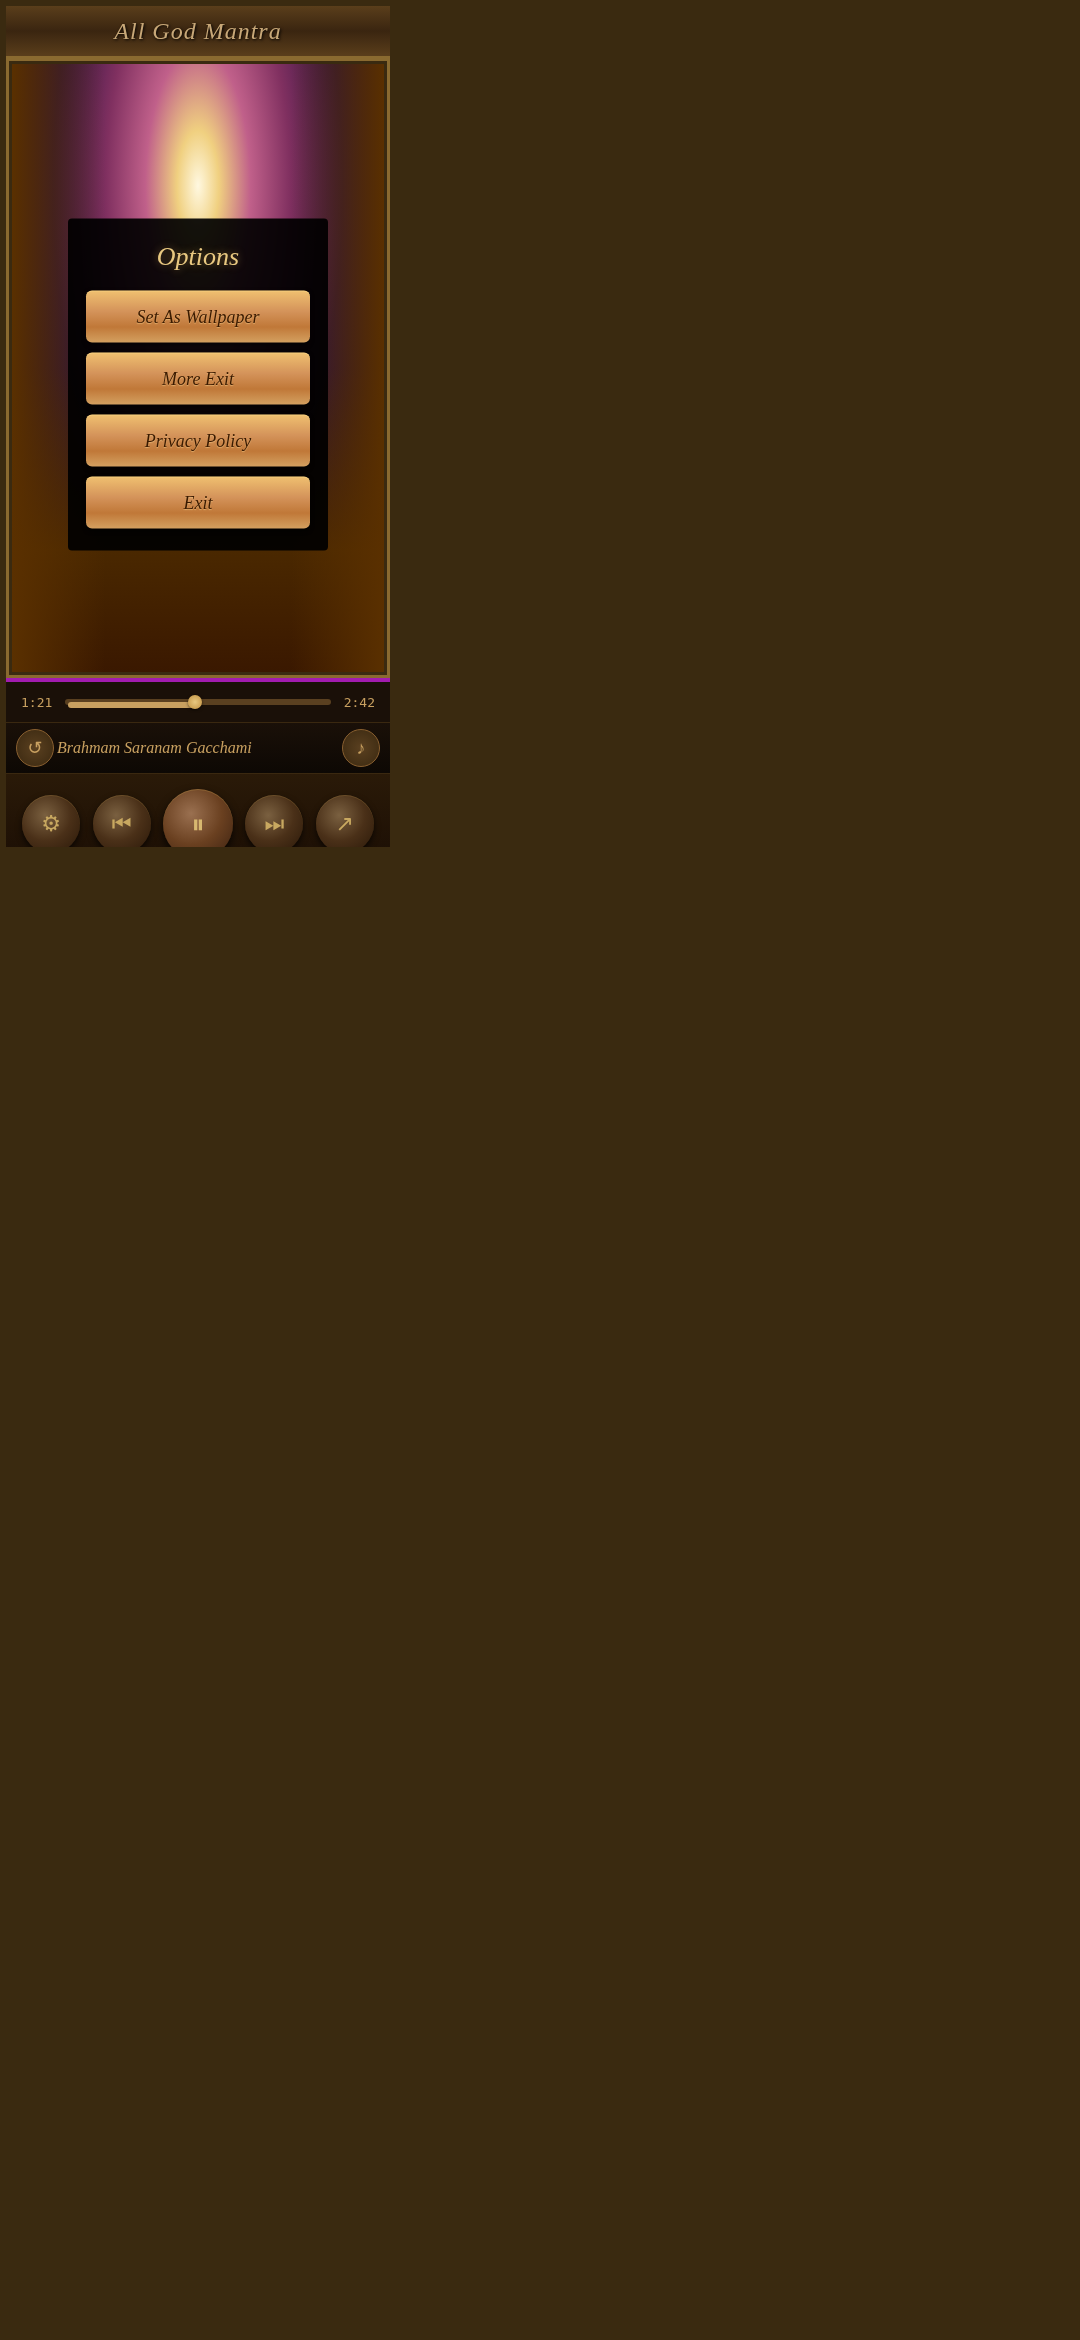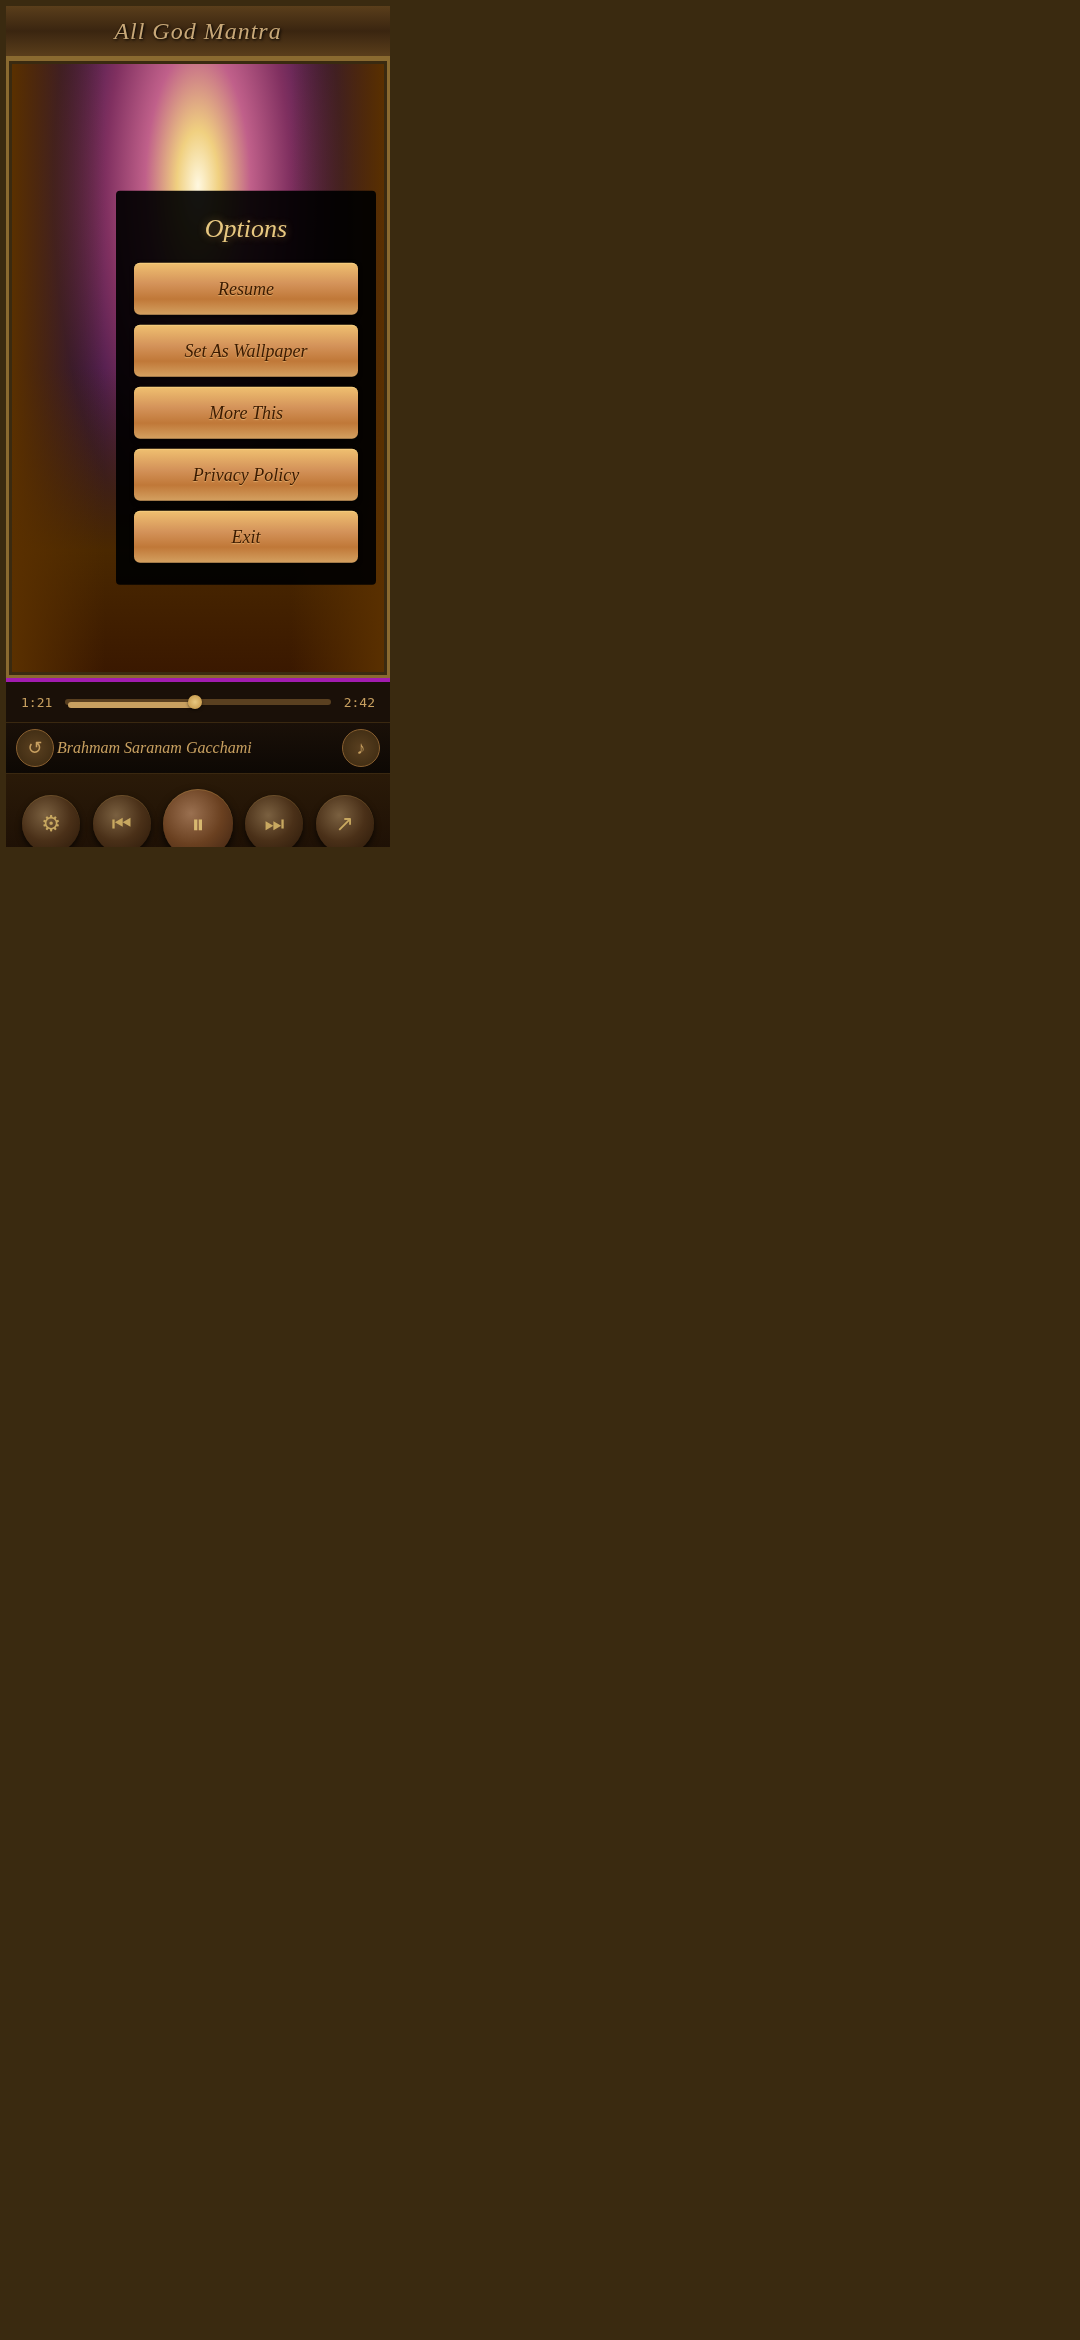--- a/index.html
+++ b/index.html
@@ -70,21 +70,20 @@
       transform: translate(-50%, -45%);
       width: 260px;
       background: rgba(0, 0, 0, 0.92);
       border-radius: 4px;
       padding: 20px 18px 22px;
       display: flex;
       flex-direction: column;
       align-items: center;
       gap: 10px;
       z-index: 10;
-      margin-left: 48px;
     }
 
     .options-title {
       color: #e8c880;
       font-size: 26px;
       font-weight: normal;
       font-style: italic;
       margin-bottom: 6px;
       text-shadow: 0 0 8px rgba(255, 200, 100, 0.4);
     }
@@ -244,23 +243,22 @@
 <div class="header">
   <span class="header-title">All God Mantra</span>
 </div>
 
 <div class="content-area">
   <div class="artwork-bg">
 
     <div class="options-overlay">
       <span class="options-title">Options</span>
 
-      <button class="option-btn">Resume</button>
       <button class="option-btn">Set As Wallpaper</button>
-      <button class="option-btn">More This</button>
+      <button class="option-btn">More Exit</button>
       <button class="option-btn">Privacy Policy</button>
       <button class="option-btn">Exit</button>
     </div>
 
   </div>
 </div>
 
 <div class="progress-area">
   <span class="time-text">1:21</span>
   <div class="progress-track">

